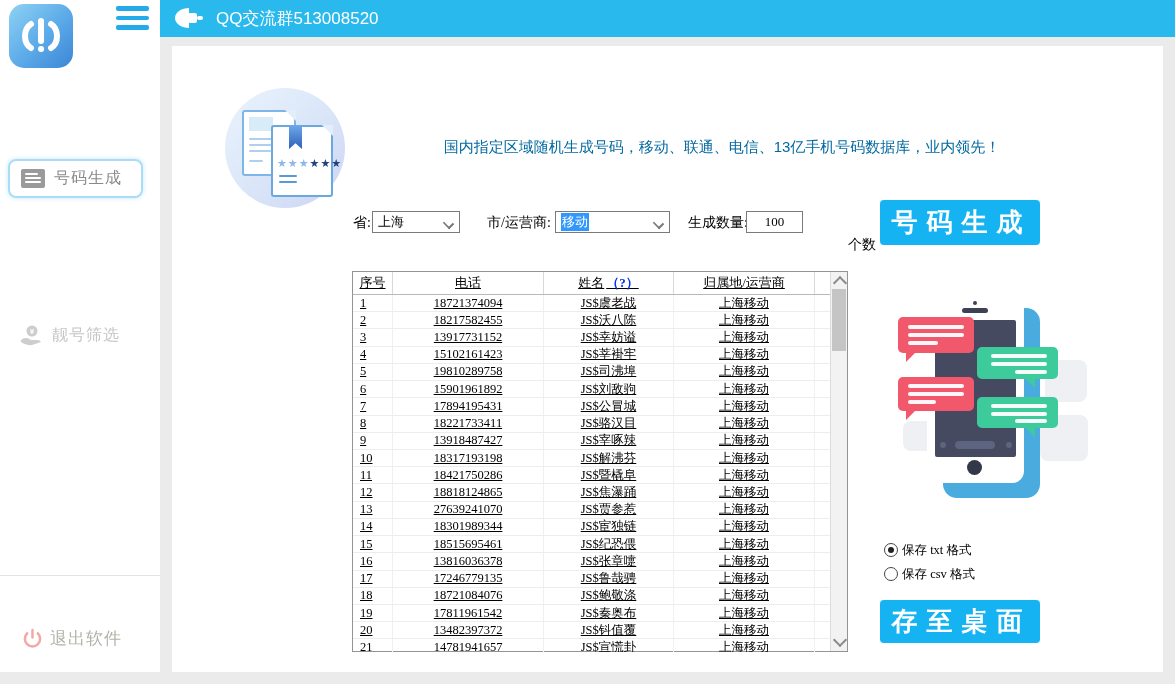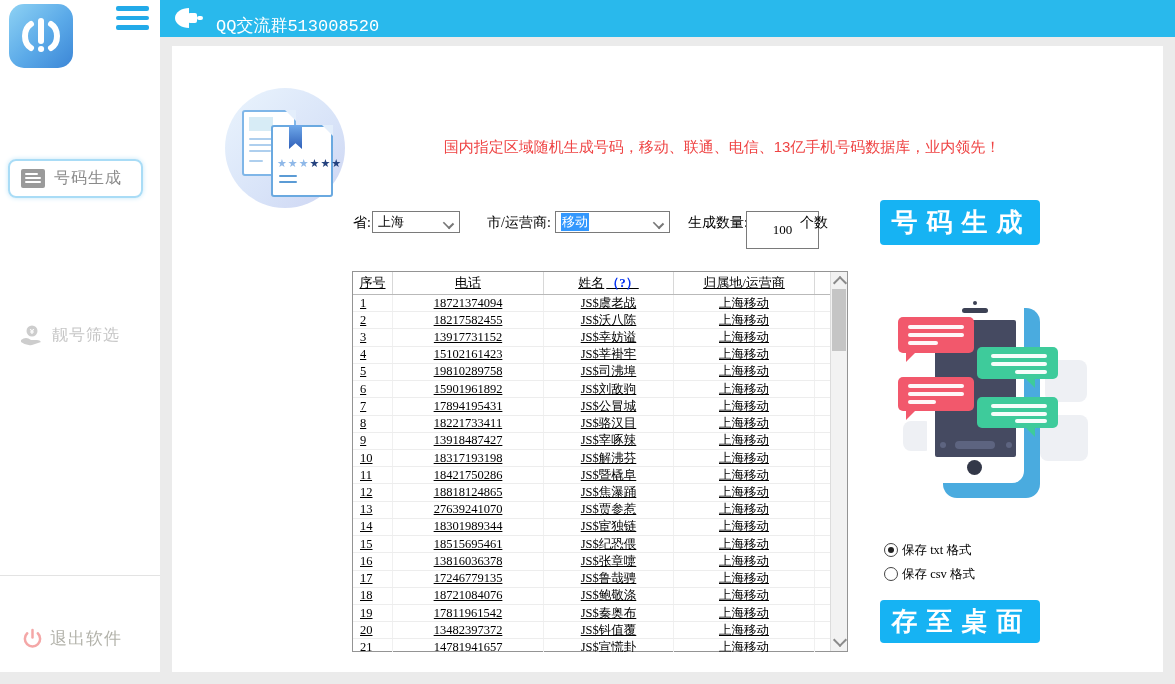--- a/index.html
+++ b/index.html
@@ -19,29 +19,29 @@
   .doc-icon{width:24px;height:19px;background:#9a9a9a;border-radius:2px;margin-left:11px;position:relative;}
   .doc-icon i{position:absolute;left:4px;height:2px;background:#fff;border-radius:1px;}
   .gray-svg{margin-left:11px;}
   .divider{position:absolute;left:0;top:575px;width:160px;height:1px;background:#e3e3e3;}
   .exit-row{position:absolute;left:22px;top:622px;height:32px;display:flex;align-items:center;}
   .exit-label{font-size:17px;color:#b2b2aa;margin-left:7px;letter-spacing:1px;}
 
   
   .topbar{position:absolute;left:160px;top:0;width:1015px;height:37px;background:#29b9ec;}
   .topbar-text{position:absolute;left:56px;top:0;line-height:37px;color:#fff;font-size:17px;
-               font-family:Liberation Mono, monospace;margin-top:8px;}
+               font-family:Liberation Sans, sans-serif;}
   .mega{position:absolute;left:12px;top:5px;}
 
   
   .panel{position:absolute;left:172px;top:46px;width:991px;height:626px;background:#fff;}
   .title{position:absolute;left:180px;top:46px;width:720px;text-align:center;
          font-size:20px;font-weight:bold;color:#7d7d7d;letter-spacing:1px;}
   .subtitle{position:absolute;left:190px;top:92px;width:720px;text-align:center;
-            font-size:15px;color:#ef4444;}
+            font-size:15px;color:#0369a1;}
 
   
   .illus{position:absolute;left:53px;top:42px;width:120px;height:120px;border-radius:50%;
          background:linear-gradient(135deg,#eaf4fd 0%,#d8e3f8 60%,#cdd4f2 100%);}
   .docA{position:absolute;left:17px;top:22px;width:50px;height:62px;background:#fff;
         border:2px solid #7fb6e8;border-radius:3px;}
   .docA .blk{position:absolute;left:5px;top:5px;width:24px;height:14px;background:#d7ecf6;}
   .docA i{position:absolute;left:5px;height:2px;background:#aecfee;border-radius:1px;}
   .docB{position:absolute;left:46px;top:37px;width:58px;height:68px;background:#fff;
         border:2px solid #6aa9e0;border-radius:3px;}
@@ -59,21 +59,21 @@
   .form-row{position:absolute;left:0;top:165px;width:991px;height:24px;
             font-family:"Liberation Serif","DejaVu Serif",serif;font-size:14px;color:#000;}
   .f-label{position:absolute;top:3px;}
   .selectbox{position:absolute;top:0;height:22px;border:1px solid #7a7a7a;background:#fff;
              display:flex;align-items:center;box-sizing:border-box;cursor:pointer;}
   .selectbox .val{margin-left:5px;font-size:13px;}
   .selectbox .val.selected{background:#3297fd;color:#fff;padding:0 1px;}
   .chev{position:absolute;right:6px;top:7px;width:7px;height:7px;border-right:2px solid #777;
         border-bottom:2px solid #777;transform:rotate(45deg) scaleY(.8);}
   .count-input{position:absolute;top:0;width:55px;height:20px;border:1px solid #7a7a7a;
-               text-align:center;font-size:13px;font-family:inherit;padding:8px;}
+               text-align:center;font-size:13px;font-family:inherit;padding:0;}
 
   
   .cy-btn{position:absolute;width:160px;height:45px;background:#16b3f3;border:none;border-radius:4px;
           color:#fff;font-size:26px;font-weight:bold;letter-spacing:9px;padding-left:9px;
           font-family:"Liberation Sans",sans-serif;cursor:pointer;box-sizing:border-box;}
   .btn-generate{left:708px;top:154px;}
   .btn-save{left:708px;top:554px;height:43px;}
 
   
   .tbl{position:absolute;left:180px;top:225px;width:496px;height:381px;border:1px solid #949494;
@@ -215,21 +215,21 @@
       </div>
 
       <span class="f-label" style="left:315px;">市/运营商:</span>
       <div class="selectbox" style="left:383px;width:115px;">
         <span class="val selected">移动</span>
         <span class="chev"></span>
       </div>
 
       <span class="f-label" style="left:516px;">生成数量:</span>
       <input class="count-input" style="left: 574px;" value="100">
-      <span class="f-label" style="left:628px;">个数</span>
+      <span class="f-label" style="left:676px;margin-top:22px;">个数</span>
     </div>
 
     <button class="cy-btn btn-generate">号码生成</button>
 
     <div class="tbl">
       <div class="thead">
         <div class="th c1">序号</div>
         <div class="th c2">电话</div>
         <div class="th c3">
           <span>姓名</span>

